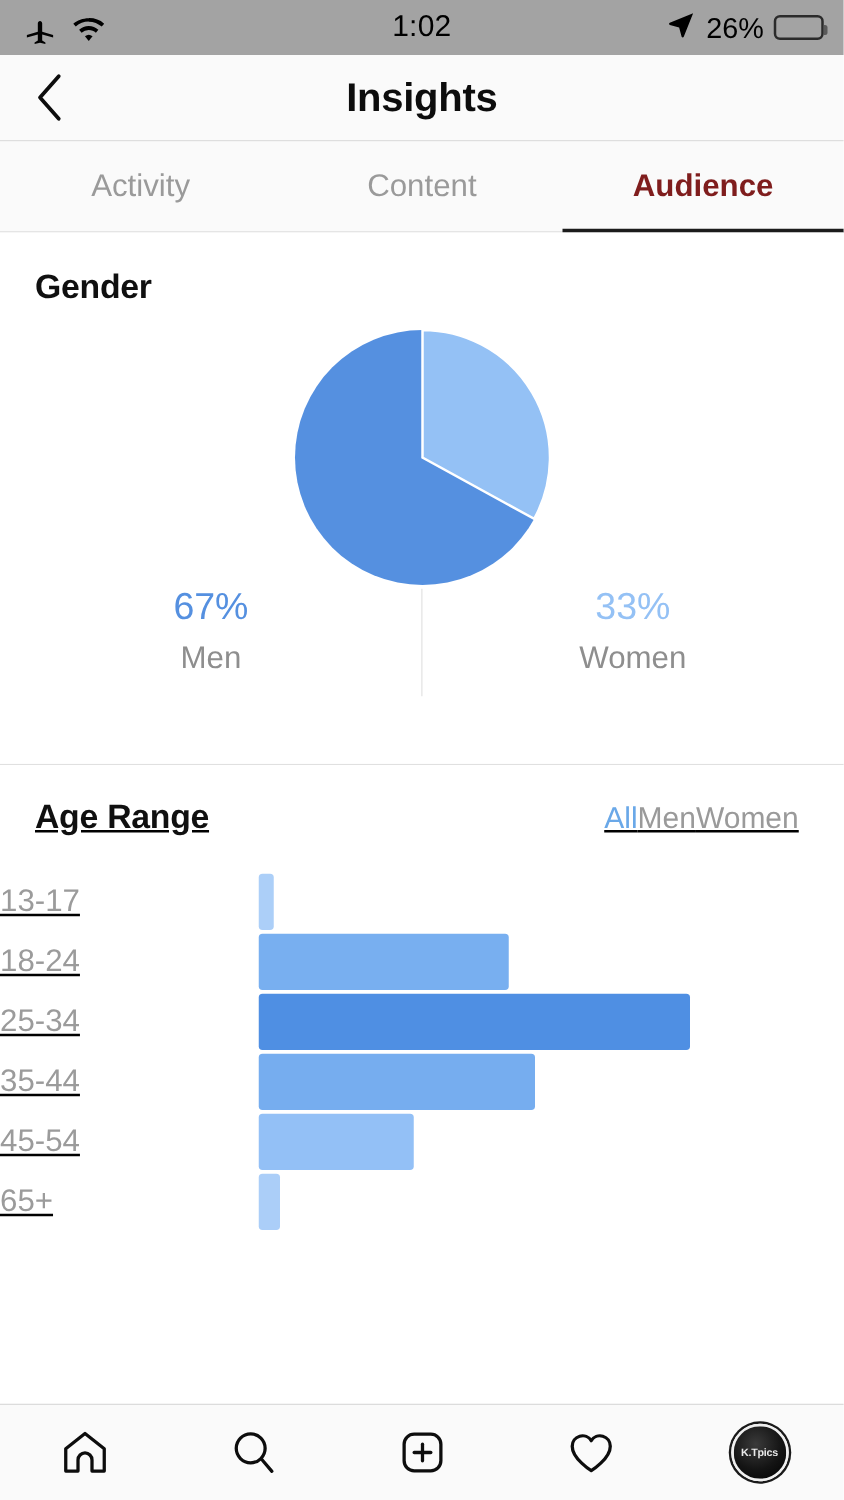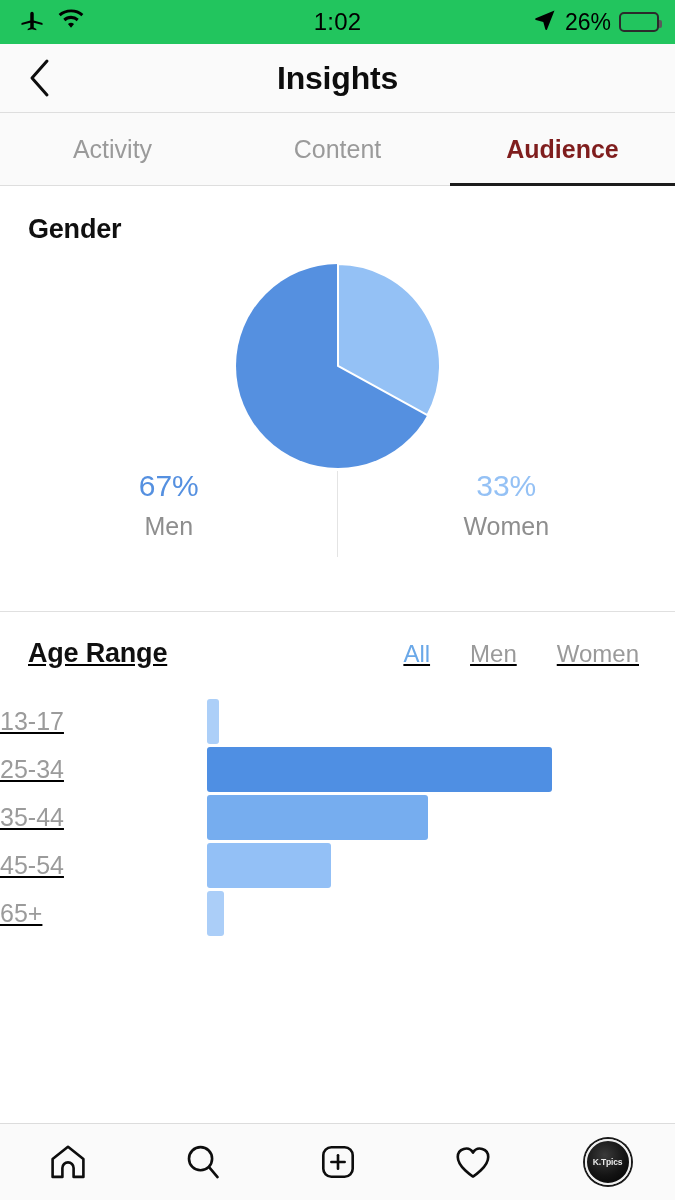--- a/index.html
+++ b/index.html
@@ -12,23 +12,23 @@
     height: 1200px;
     font-family: "Liberation Sans", sans-serif;
     overflow: hidden;
     position: relative;
     -webkit-font-smoothing: antialiased;
   }
 
   
   .status-bar {
     height: 44px;
-    background: #22c55e;
-    display: flex;
-    align-items: center;
+    background: #a3a3a3;
+    display: flex;
+    align-items: flex-end;
     position: relative;
     padding: 0 18px;
     box-sizing: border-box;
   }
   .status-left {
     display: flex;
     align-items: center;
     gap: 11px;
   }
   .status-right {
@@ -213,21 +213,20 @@
     text-decoration: underline;
   }
   .age-head {
     display: flex;
     align-items: baseline;
     padding: 0 36px 0 28px;
   }
   .age-filters {
     margin-left: auto;
     display: flex;
-    gap: 40px;
   }
   .age-filter {
     font-size: 24px;
     color: #9a9a9a;
     cursor: pointer;
   }
   .age-filter.active {
     color: #6aa8e8;
   }
 
@@ -386,20 +385,26 @@
   </div>
 
   <div class="bars" id="bars-container">
       <div class="bar-row">
         <div class="bar-label">13-17</div>
         <div class="bar-track">
           <div class="bar-fill" style="width: 12px; background: rgb(172, 207, 248);"></div>
         </div>
       </div>
       <div class="bar-row">
+        <div class="bar-label">18-24</div>
+        <div class="bar-track">
+          <div class="bar-fill" style="width: 200.1px; background: rgb(120, 175, 240);"></div>
+        </div>
+      </div>
+      <div class="bar-row">
         <div class="bar-label">25-34</div>
         <div class="bar-track">
           <div class="bar-fill" style="width: 345px; background: rgb(79, 143, 227);"></div>
         </div>
       </div>
       <div class="bar-row">
         <div class="bar-label">35-44</div>
         <div class="bar-track">
           <div class="bar-fill" style="width: 220.8px; background: rgb(118, 173, 239);"></div>
         </div>

